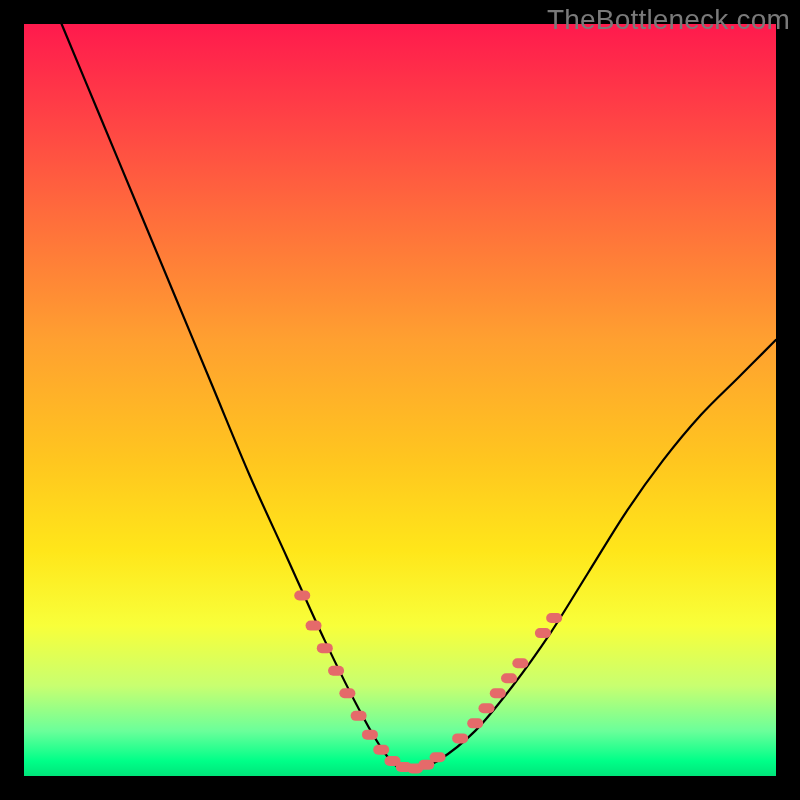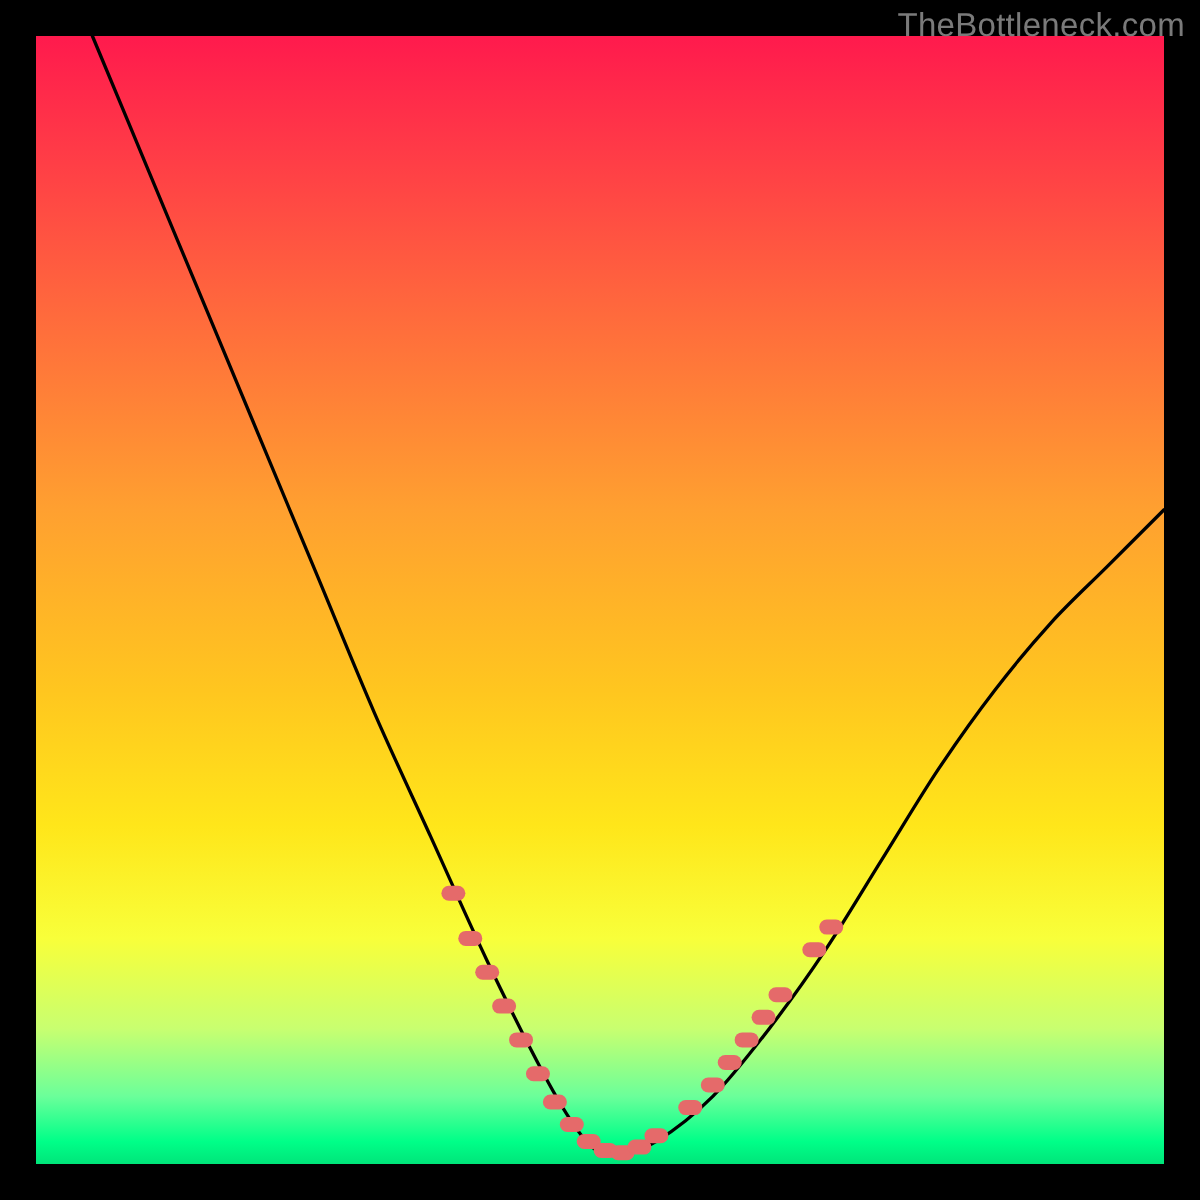--- a/index.html
+++ b/index.html
@@ -28,21 +28,21 @@
       #c8ff70 88%,
       #6bff9a 94%,
       #00ff88 98%,
       #00e57a 100%);
   }
   .watermark {
     position: absolute;
     top: 4px;
     right: 10px;
     color: #7a7a7a;
-    font-size: 22px;
+    font-size: 28px;
     letter-spacing: 0.2px;
     font-family: Arial, sans-serif;
   }
   svg.curve {
     position: absolute;
     left: 24px;
     top: 24px;
     width: 752px;
     height: 752px;
     overflow: visible;

